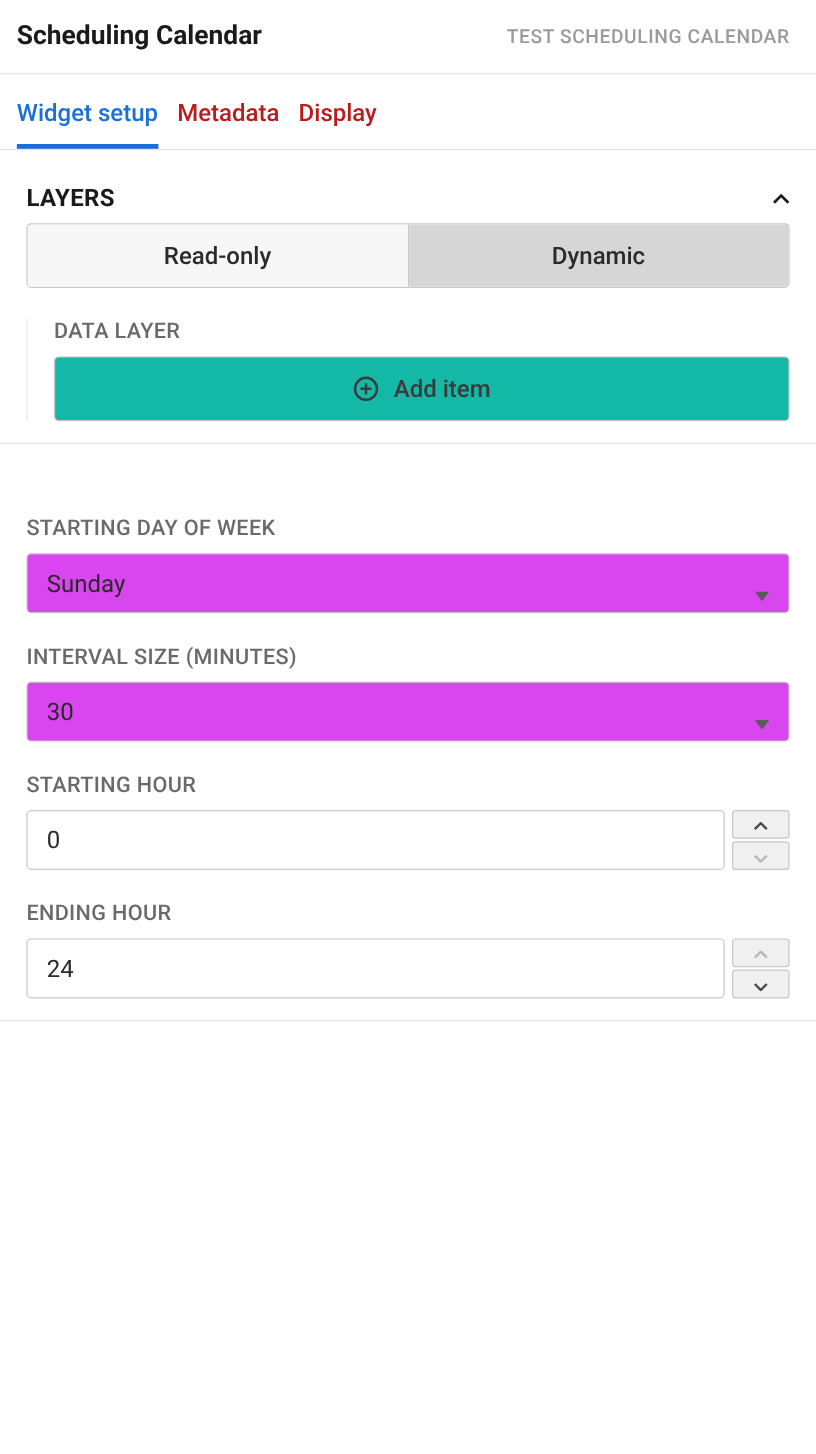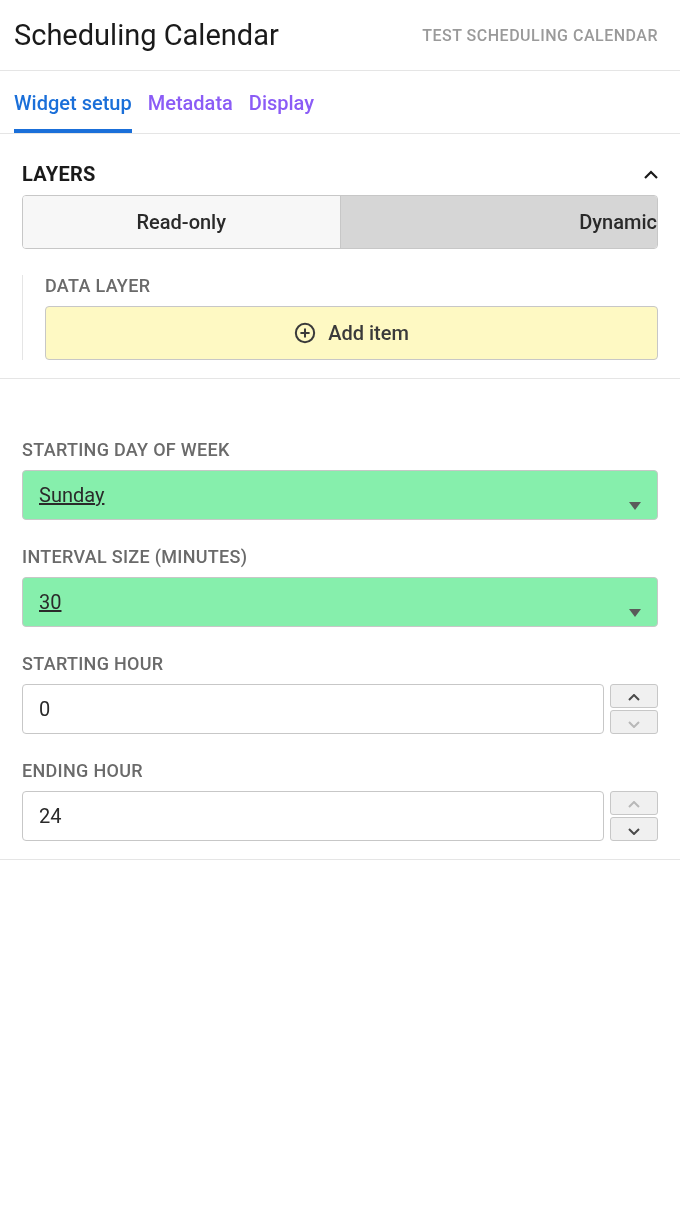--- a/index.html
+++ b/index.html
@@ -15,41 +15,41 @@
       height: 1212px;
     }
     .header {
       display: flex;
       justify-content: space-between;
       align-items: center;
       padding: 18px 22px 18px 14px;
       border-bottom: 1px solid #e5e5e5;
     }
     .page-title {
-      font-size: 29px;
-      font-weight: 400;
+      font-size: 22px;
+      font-weight: 700;
       color: #1a1a1a;
     }
     .page-subtitle {
       font-size: 16px;
       font-weight: 500;
       color: #9a9a9a;
       letter-spacing: 0.5px;
     }
     .tabs {
       display: flex;
       gap: 16px;
       padding: 0 14px;
       border-bottom: 1px solid #e5e5e5;
     }
     .tab {
       padding: 20px 0 14px 0;
       font-size: 20px;
       font-weight: 500;
-      color: #8b5cf6;
+      color: #b91c1c;
       cursor: pointer;
       border-bottom: 4px solid transparent;
     }
     .tab.active {
       color: #1a6fd9;
       border-bottom-color: #1a6fd9;
     }
     .section {
       border-bottom: 1px solid #e5e5e5;
       padding: 28px 22px 18px 22px;
@@ -90,41 +90,40 @@
       text-align: center;
       font-size: 20px;
       font-weight: 500;
       color: #2a2a2a;
       background: #f7f7f7;
       cursor: pointer;
       border-right: 1px solid #c7c7c7;
     }
     .segment:last-child {
       border-right: none;
-      text-align: right;
     }
     .segment.active {
       background: #d6d6d6;
     }
     .data-layer-block {
       margin-top: 26px;
       padding-left: 22px;
       border-left: 1px solid #e5e5e5;
     }
     .field-label {
       font-size: 18px;
       font-weight: 500;
       color: #6a6a6a;
       letter-spacing: 0.3px;
       margin-bottom: 10px;
     }
     .add-item-btn {
       width: 100%;
       border: 1px solid #c7c7c7;
-      background: #fef9c3;
+      background: #14b8a6;
       border-radius: 4px;
       padding: 14px 0;
       display: flex;
       align-items: center;
       justify-content: center;
       gap: 12px;
       font-size: 20px;
       font-weight: 500;
       color: #3a3a3a;
       cursor: pointer;
@@ -136,30 +135,29 @@
     }
     .field-group {
       margin-top: 26px;
     }
     .field-group:first-of-type {
       margin-top: 32px;
     }
     .select-box {
       width: 100%;
       border: 1px solid #c7c7c7;
-      background: #86efac;
+      background: #d946ef;
       border-radius: 4px;
       padding: 12px 16px;
       display: flex;
       align-items: center;
       justify-content: space-between;
       font-size: 20px;
       color: #2a2a2a;
       cursor: pointer;
-      text-decoration: underline;
     }
     .triangle-down {
       width: 12px;
       height: 8px;
     }
     .number-row {
       display: flex;
       gap: 6px;
       align-items: stretch;
     }

